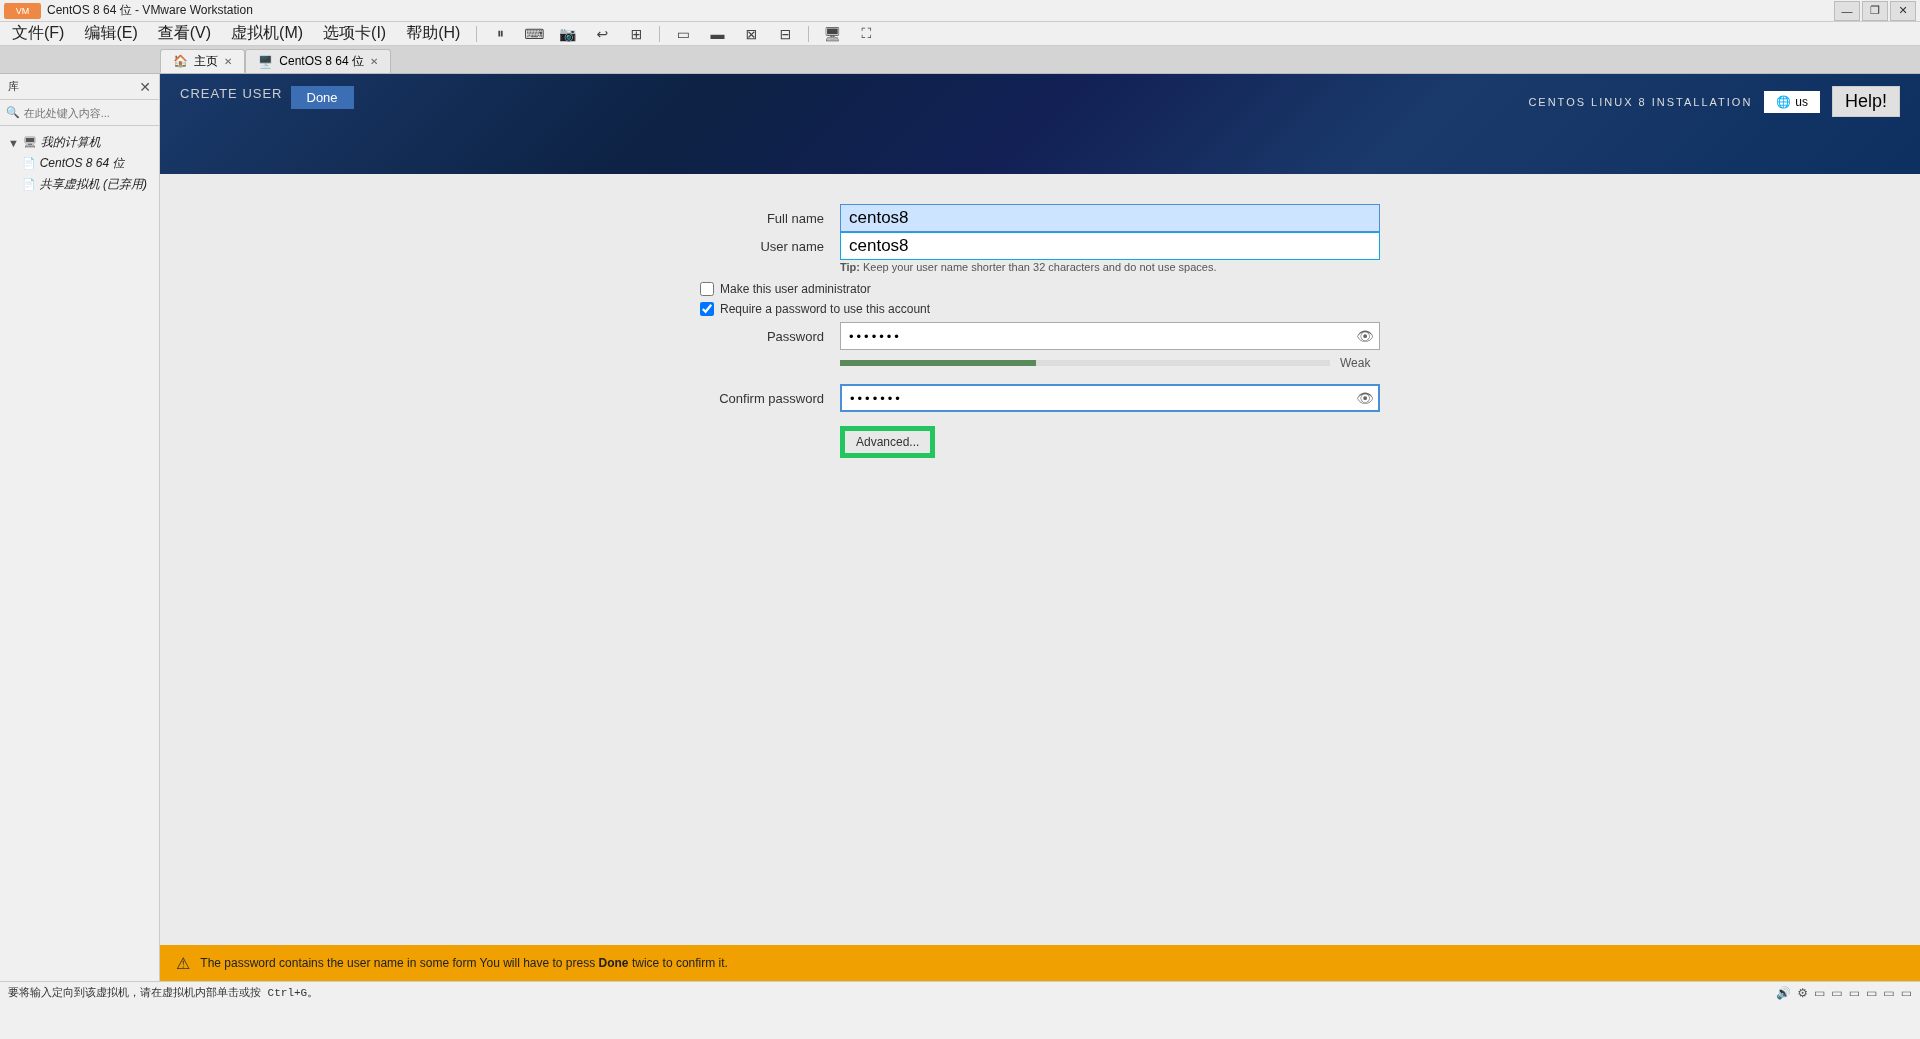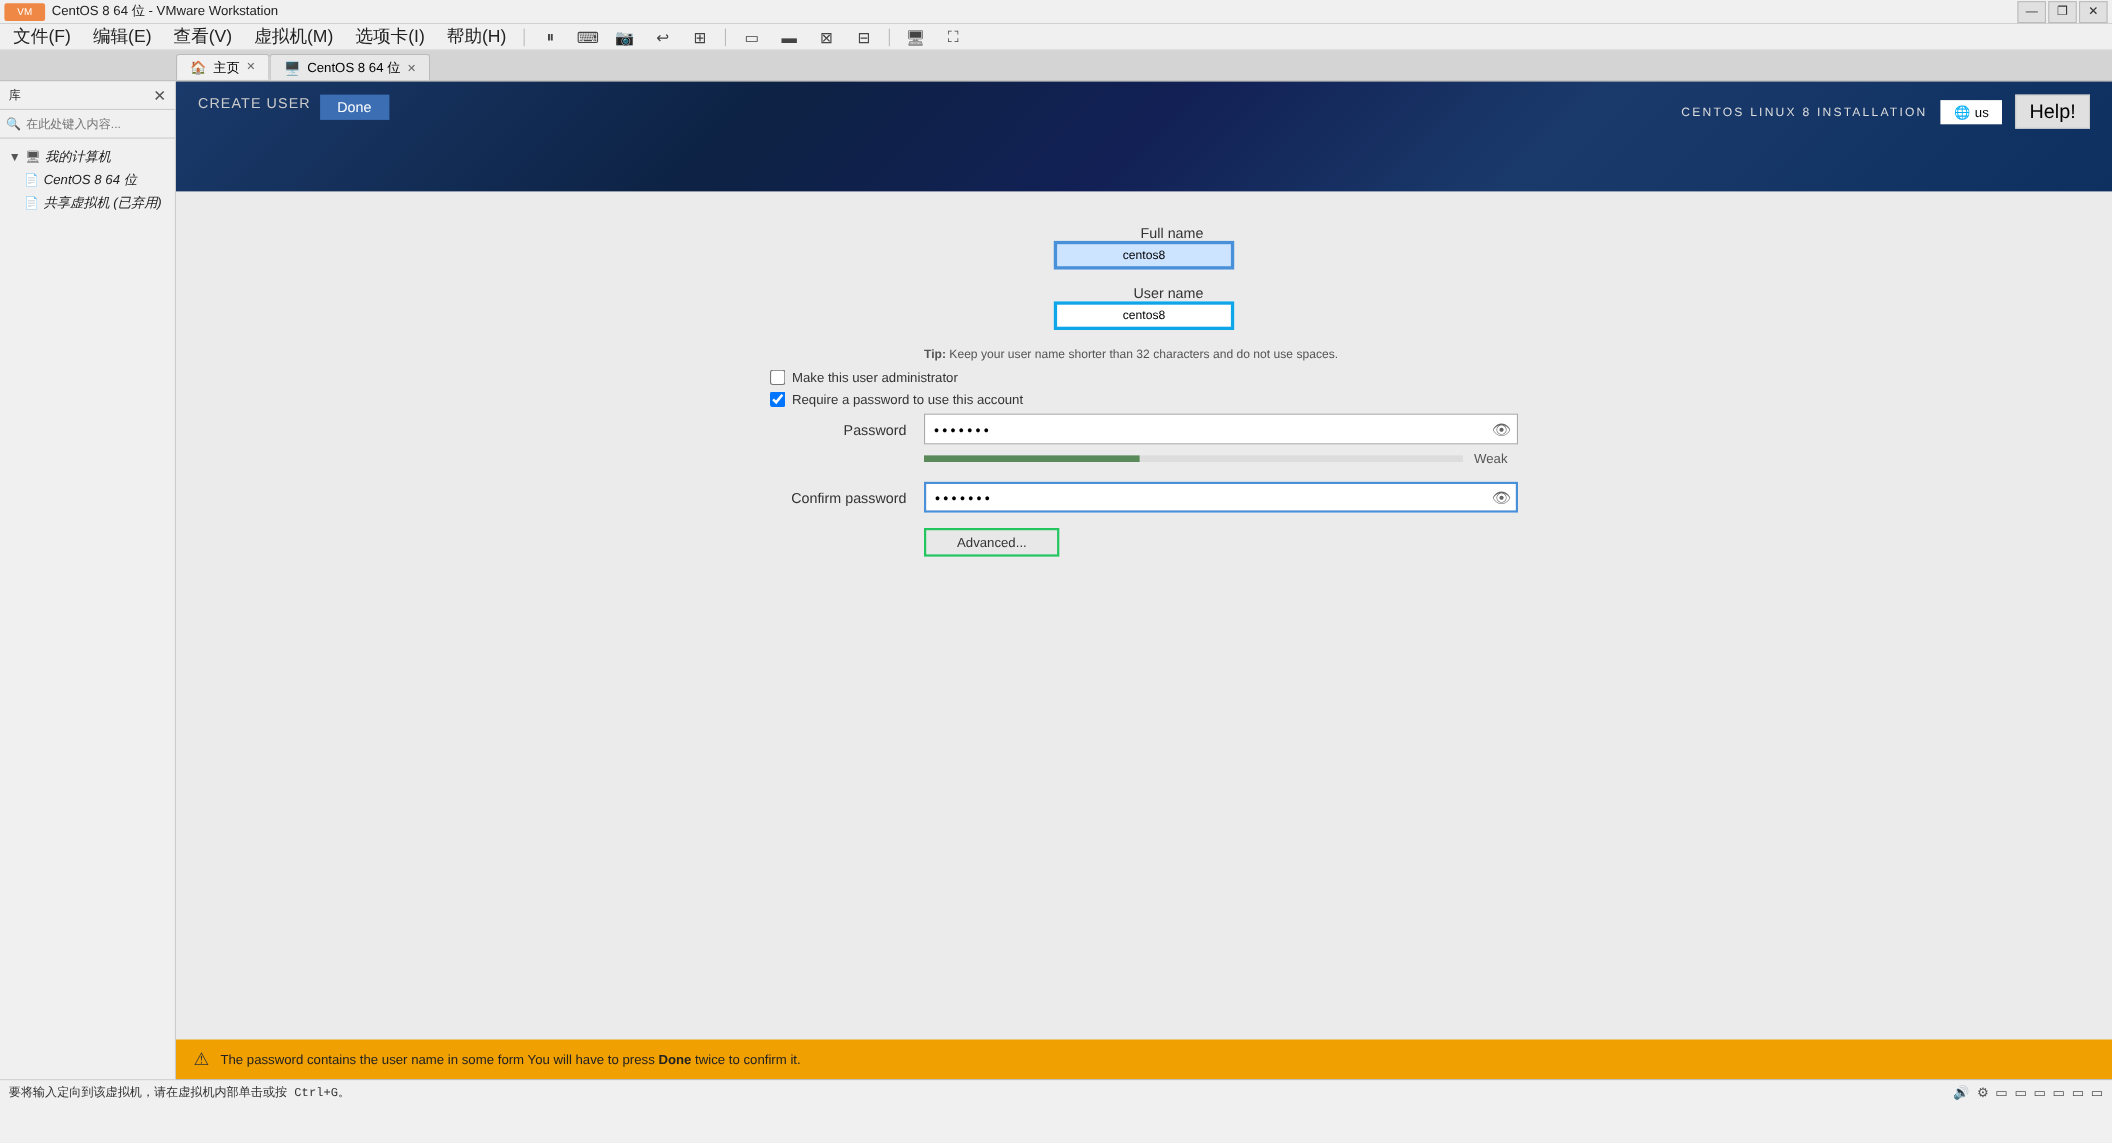--- a/index.html
+++ b/index.html
@@ -104,26 +104,26 @@
       background: #e0e0e0; border: 1px solid #ccc; padding: 4px 12px; font-size: 18px; cursor: pointer;
     }
 
     
     .installer-body {
       flex: 1; background: #ebebeb; padding: 30px 0;
       display: flex; flex-direction: column; align-items: center;
     }
     .form-container { width: 680px; }
     .form-row {
-      display: flex; align-items: center; margin-bottom: 14px; flex-direction: column;
+      display: flex; align-items: center; margin-bottom: 0;
     }
     .form-label { width: 140px; text-align: right; padding-right: 16px; font-size: 13px; color: #333; }
     .form-input {
-      flex: 1; height: 28px; border: 3px solid #0ea5e9; padding: 4px 8px;
-      font-size: 11px; outline: none; background: white; text-align: center;
+      flex: 1; height: 28px; border: 1px solid #0ea5e9; padding: 4px 8px;
+      font-size: 17px; outline: none; background: white;
     }
     .form-input.highlighted { background: #cce4ff; border-color: #4a90d9; }
 
     .tip-row { margin-left: 140px; margin-bottom: 8px; }
     .tip-text { font-size: 11px; color: #555; }
     .tip-text strong { font-weight: bold; }
 
     .checkbox-row { display: flex; align-items: center; gap: 6px; margin-bottom: 6px; }
     .checkbox-row input[type=checkbox] { width: 14px; height: 14px; cursor: pointer; }
     .checkbox-label { font-size: 12px; color: #333; }
@@ -140,22 +140,22 @@
       position: absolute; right: 6px; background: none; border: none;
       cursor: pointer; font-size: 14px; color: #666;
     }
 
     .strength-row { display: flex; align-items: center; margin-bottom: 14px; margin-left: 140px; }
     .strength-bar-wrap { flex: 1; height: 6px; background: #ddd; }
     .strength-bar { height: 100%; background: #5a8a5a; width: 40%; }
     .strength-label { font-size: 12px; color: #555; margin-left: 10px; width: 40px; }
 
     .advanced-btn {
-      margin-left: 140px; background: #e8e8e8; border: 2px solid #22c55e;
-      padding: 4px 28px; font-size: 12px; cursor: pointer; color: #333;
+      margin-left: 140px; background: #e8e8e8; border: 5px solid #22c55e;
+      padding: 4px 11px; font-size: 12px; cursor: pointer; color: #333;
     }
 
     
     .warning-bar {
       position: absolute; bottom: 0; left: 0; right: 0;
       background: #f0a000; padding: 6px 16px;
       display: flex; align-items: center; gap: 10px; min-height: 36px;
     }
     .warning-icon { font-size: 16px; color: #333; }
     .warning-text { font-size: 12px; color: #222; }

